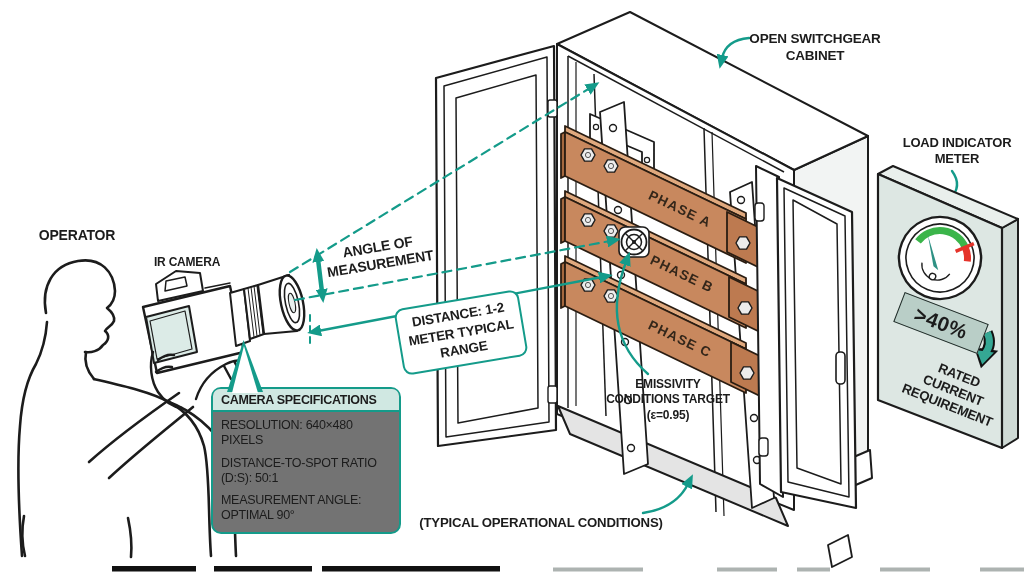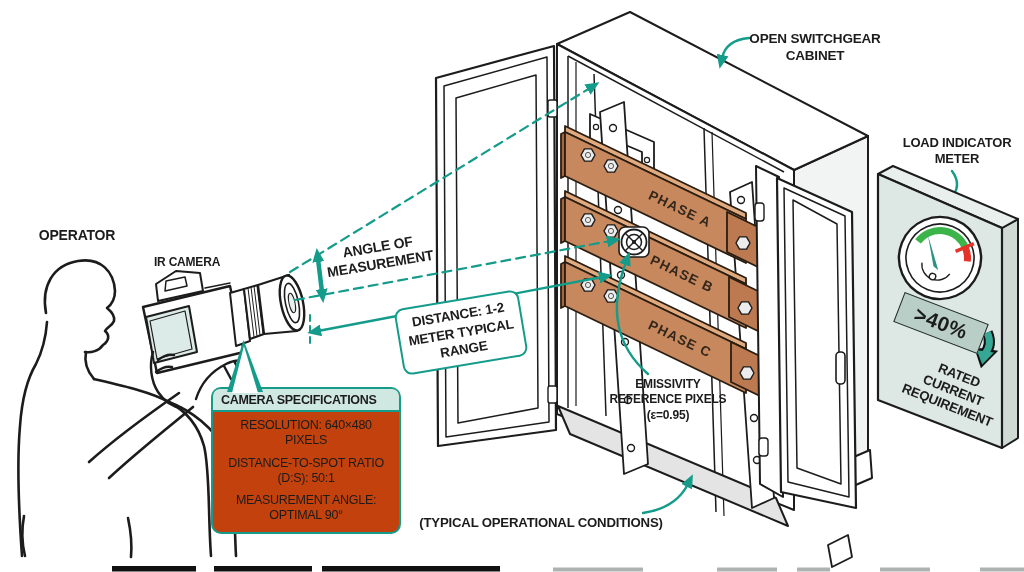--- a/index.html
+++ b/index.html
@@ -3,26 +3,26 @@
 <meta charset="utf-8">
 <style>
   html,body{margin:0;padding:0;background:#fff;}
   .stage{position:relative;width:1024px;height:572px;background:#ffffff;overflow:hidden;
          font-family:"Liberation Sans",sans-serif;color:#1c1c1c;}
   .stage svg.art{position:absolute;left:0;top:0;}
   .lbl{position:absolute;text-align:center;font-weight:600;letter-spacing:-0.2px;
        line-height:1.24;white-space:nowrap;transform:translate(-50%,-50%);}
   .lbl .ln{display:block;}
   
-  .spec-box{position:absolute;left:211px;top:387px;width:190px;background:#c2410c;
+  .spec-box{position:absolute;left:211px;top:387px;width:190px;background:#737373;
             border:2.5px solid #149b8a;border-radius:10px;box-sizing:border-box;}
   .spec-box .hd{background:#d0e8e2;border-bottom:2px solid #149b8a;border-radius:7px 7px 0 0;
                 font-weight:700;font-size:12.5px;letter-spacing:-0.3px;padding:4px 8px 3px;}
   .spec-box .bd{padding:6px 8px 8px;font-size:12.5px;letter-spacing:-0.3px;line-height:1.22;}
-  .spec-item{margin-top:7px;text-align:center;}
+  .spec-item{margin-top:7px;}
   .spec-item:first-child{margin-top:0;}
   .tail{position:absolute;left:227px;top:340px;width:36px;height:52px;z-index:3;}
   .tail .t1{position:absolute;inset:0;background:#149b8a;
             clip-path:polygon(0% 100%,46% 0%,100% 100%);}
   .tail .t2{position:absolute;left:5px;top:6px;right:5px;bottom:-1px;background:#fff;
             clip-path:polygon(0% 100%,46% 0%,100% 100%);}
   
   .dist-box{position:absolute;left:398px;top:299px;width:126px;background:#fff;
             border:2.5px solid #149b8a;border-radius:9px;box-sizing:border-box;
             padding:5px 2px;text-align:center;font-size:13.5px;font-weight:600;
@@ -277,21 +277,21 @@
   <span class="ln">OPEN SWITCHGEAR</span>
   <span class="ln">CABINET</span>
 </div>
 
 <div class="phase-lbl" style="left:680px;top:209px;">PHASE A</div>
 <div class="phase-lbl" style="left:682px;top:274px;">PHASE B</div>
 <div class="phase-lbl" style="left:680px;top:339px;">PHASE C</div>
 
 <div class="lbl" style="left:668px;top:400px;font-size:12px;line-height:1.28;">
   <span class="ln">EMISSIVITY</span>
-  <span class="ln">REFERENCE PIXELS</span>
+  <span class="ln">CONDITIONS TARGET</span>
   <span class="ln">(ε=0.95)</span>
 </div>
 
 <div class="lbl" style="left:541px;top:523px;font-size:13.2px;">
   <span class="ln">(TYPICAL OPERATIONAL CONDITIONS)</span>
 </div>
 
 <div class="lbl" style="left:957px;top:151px;font-size:13px;text-align:center;">
   <span class="ln">LOAD INDICATOR</span>
   <span class="ln">METER</span>

